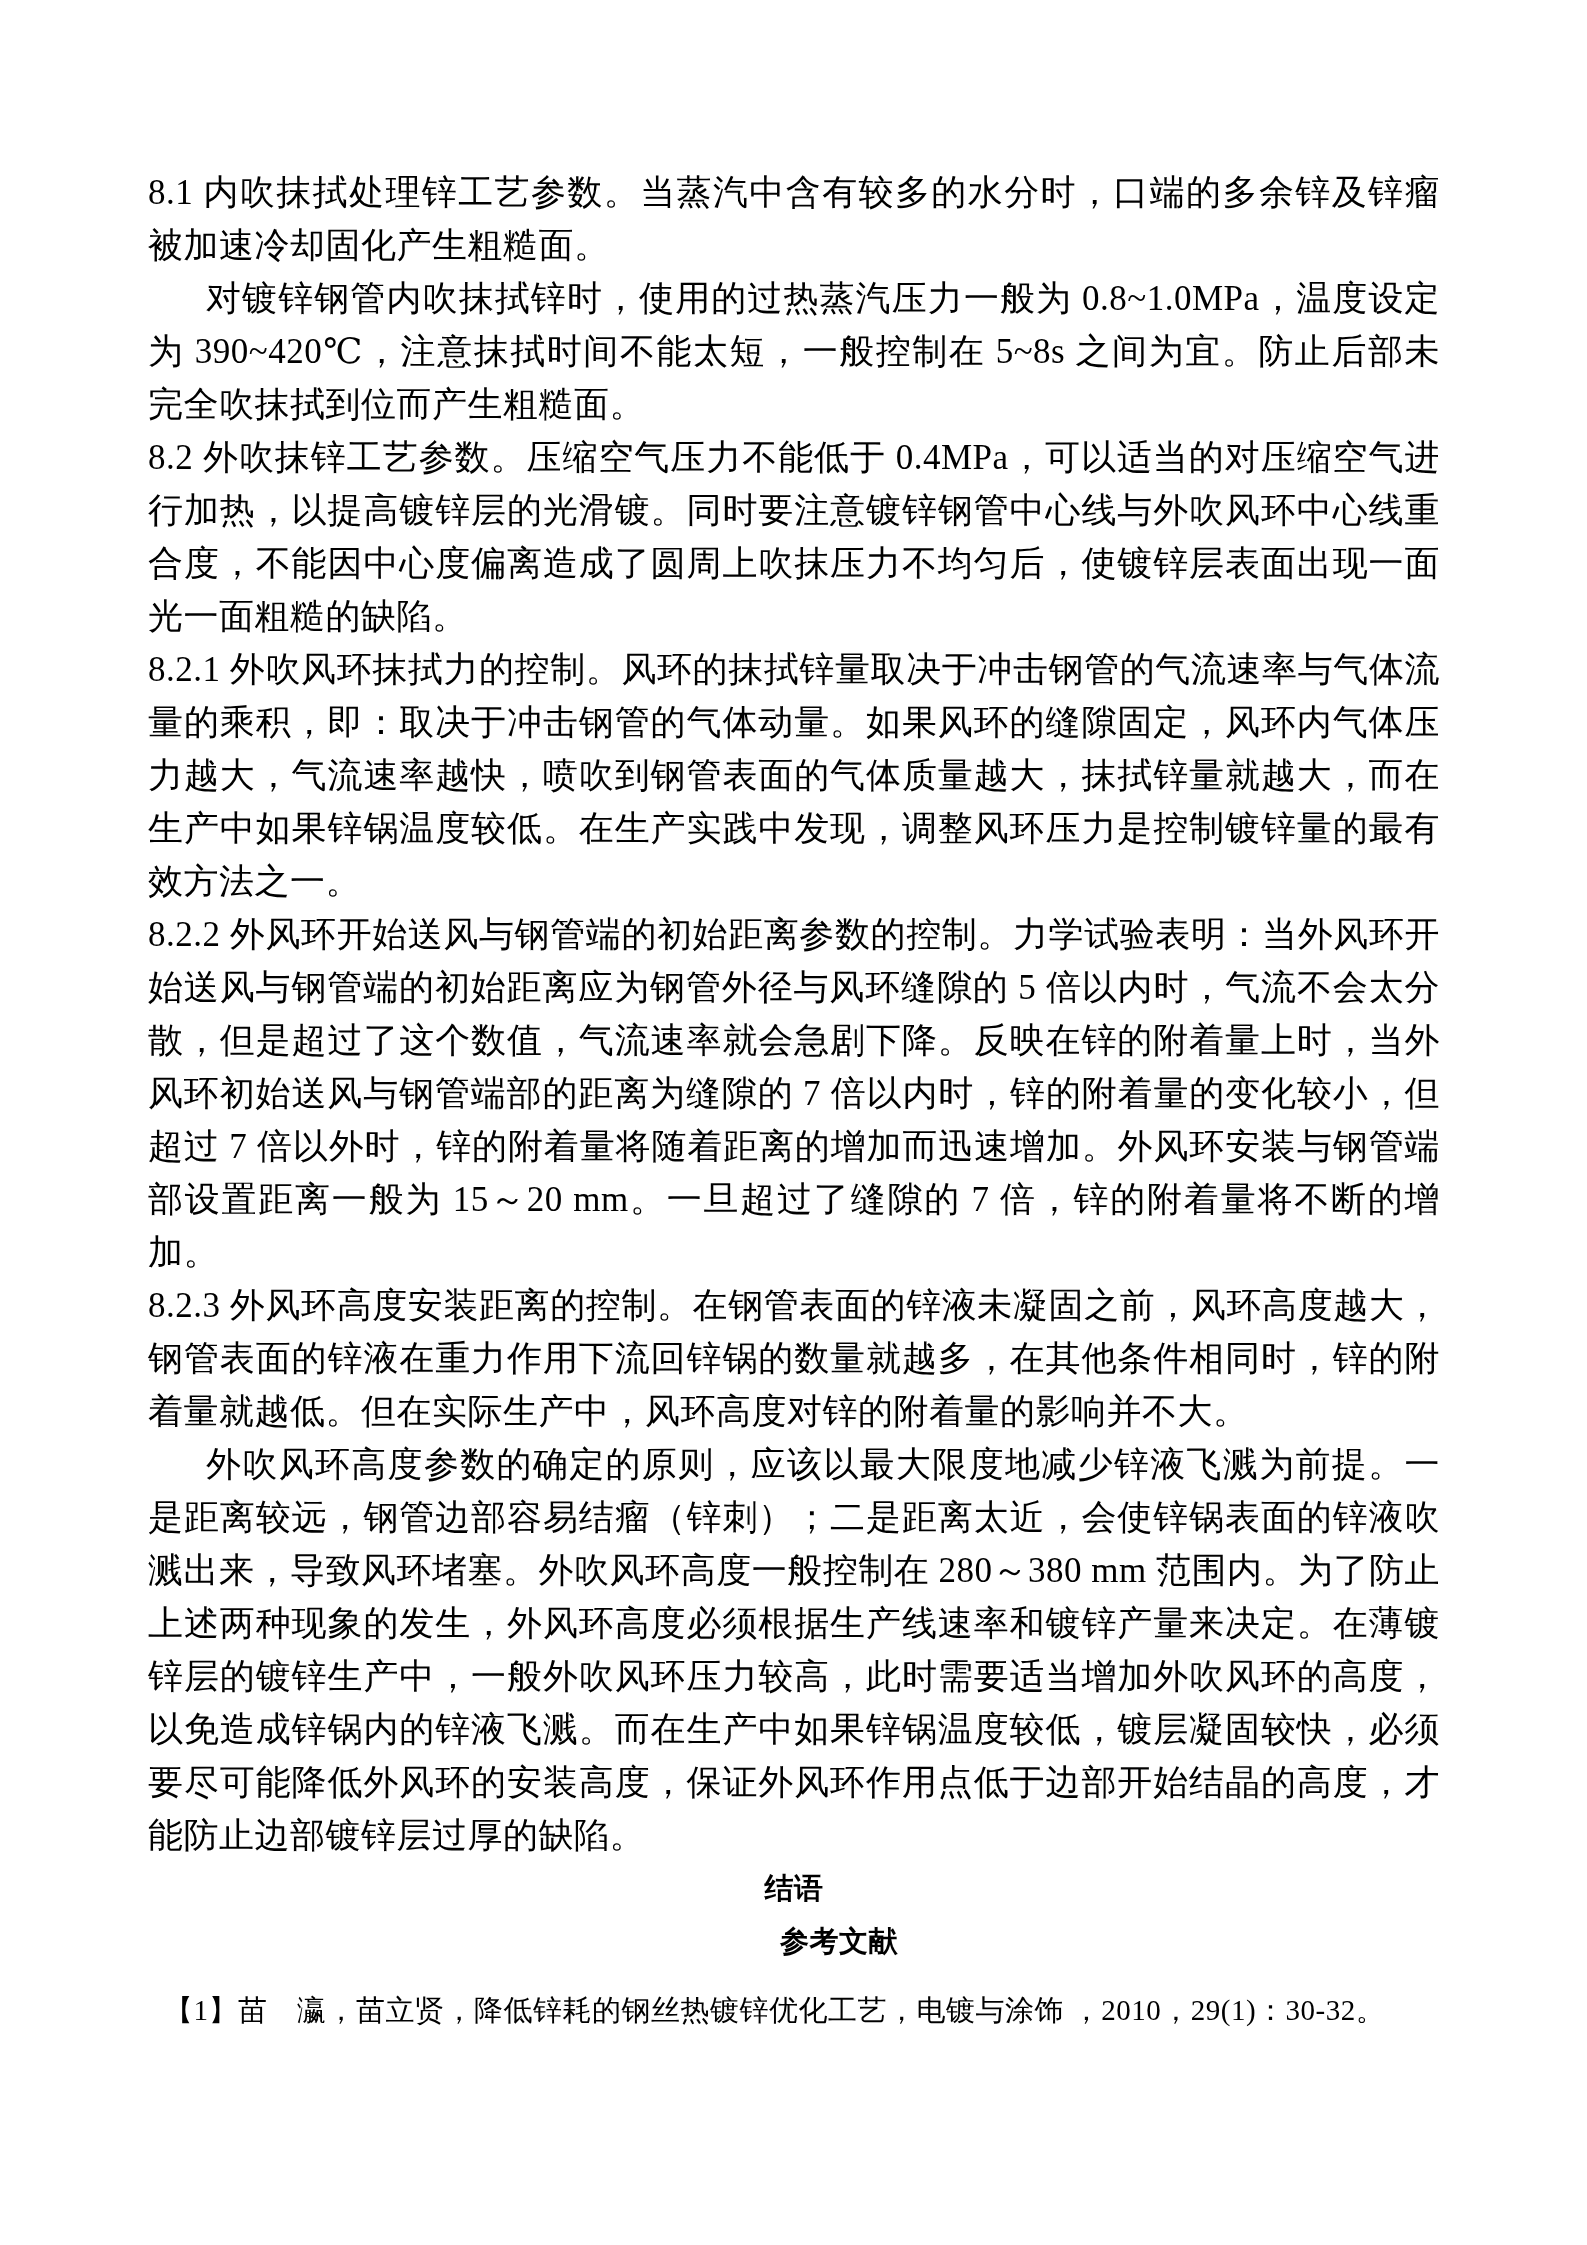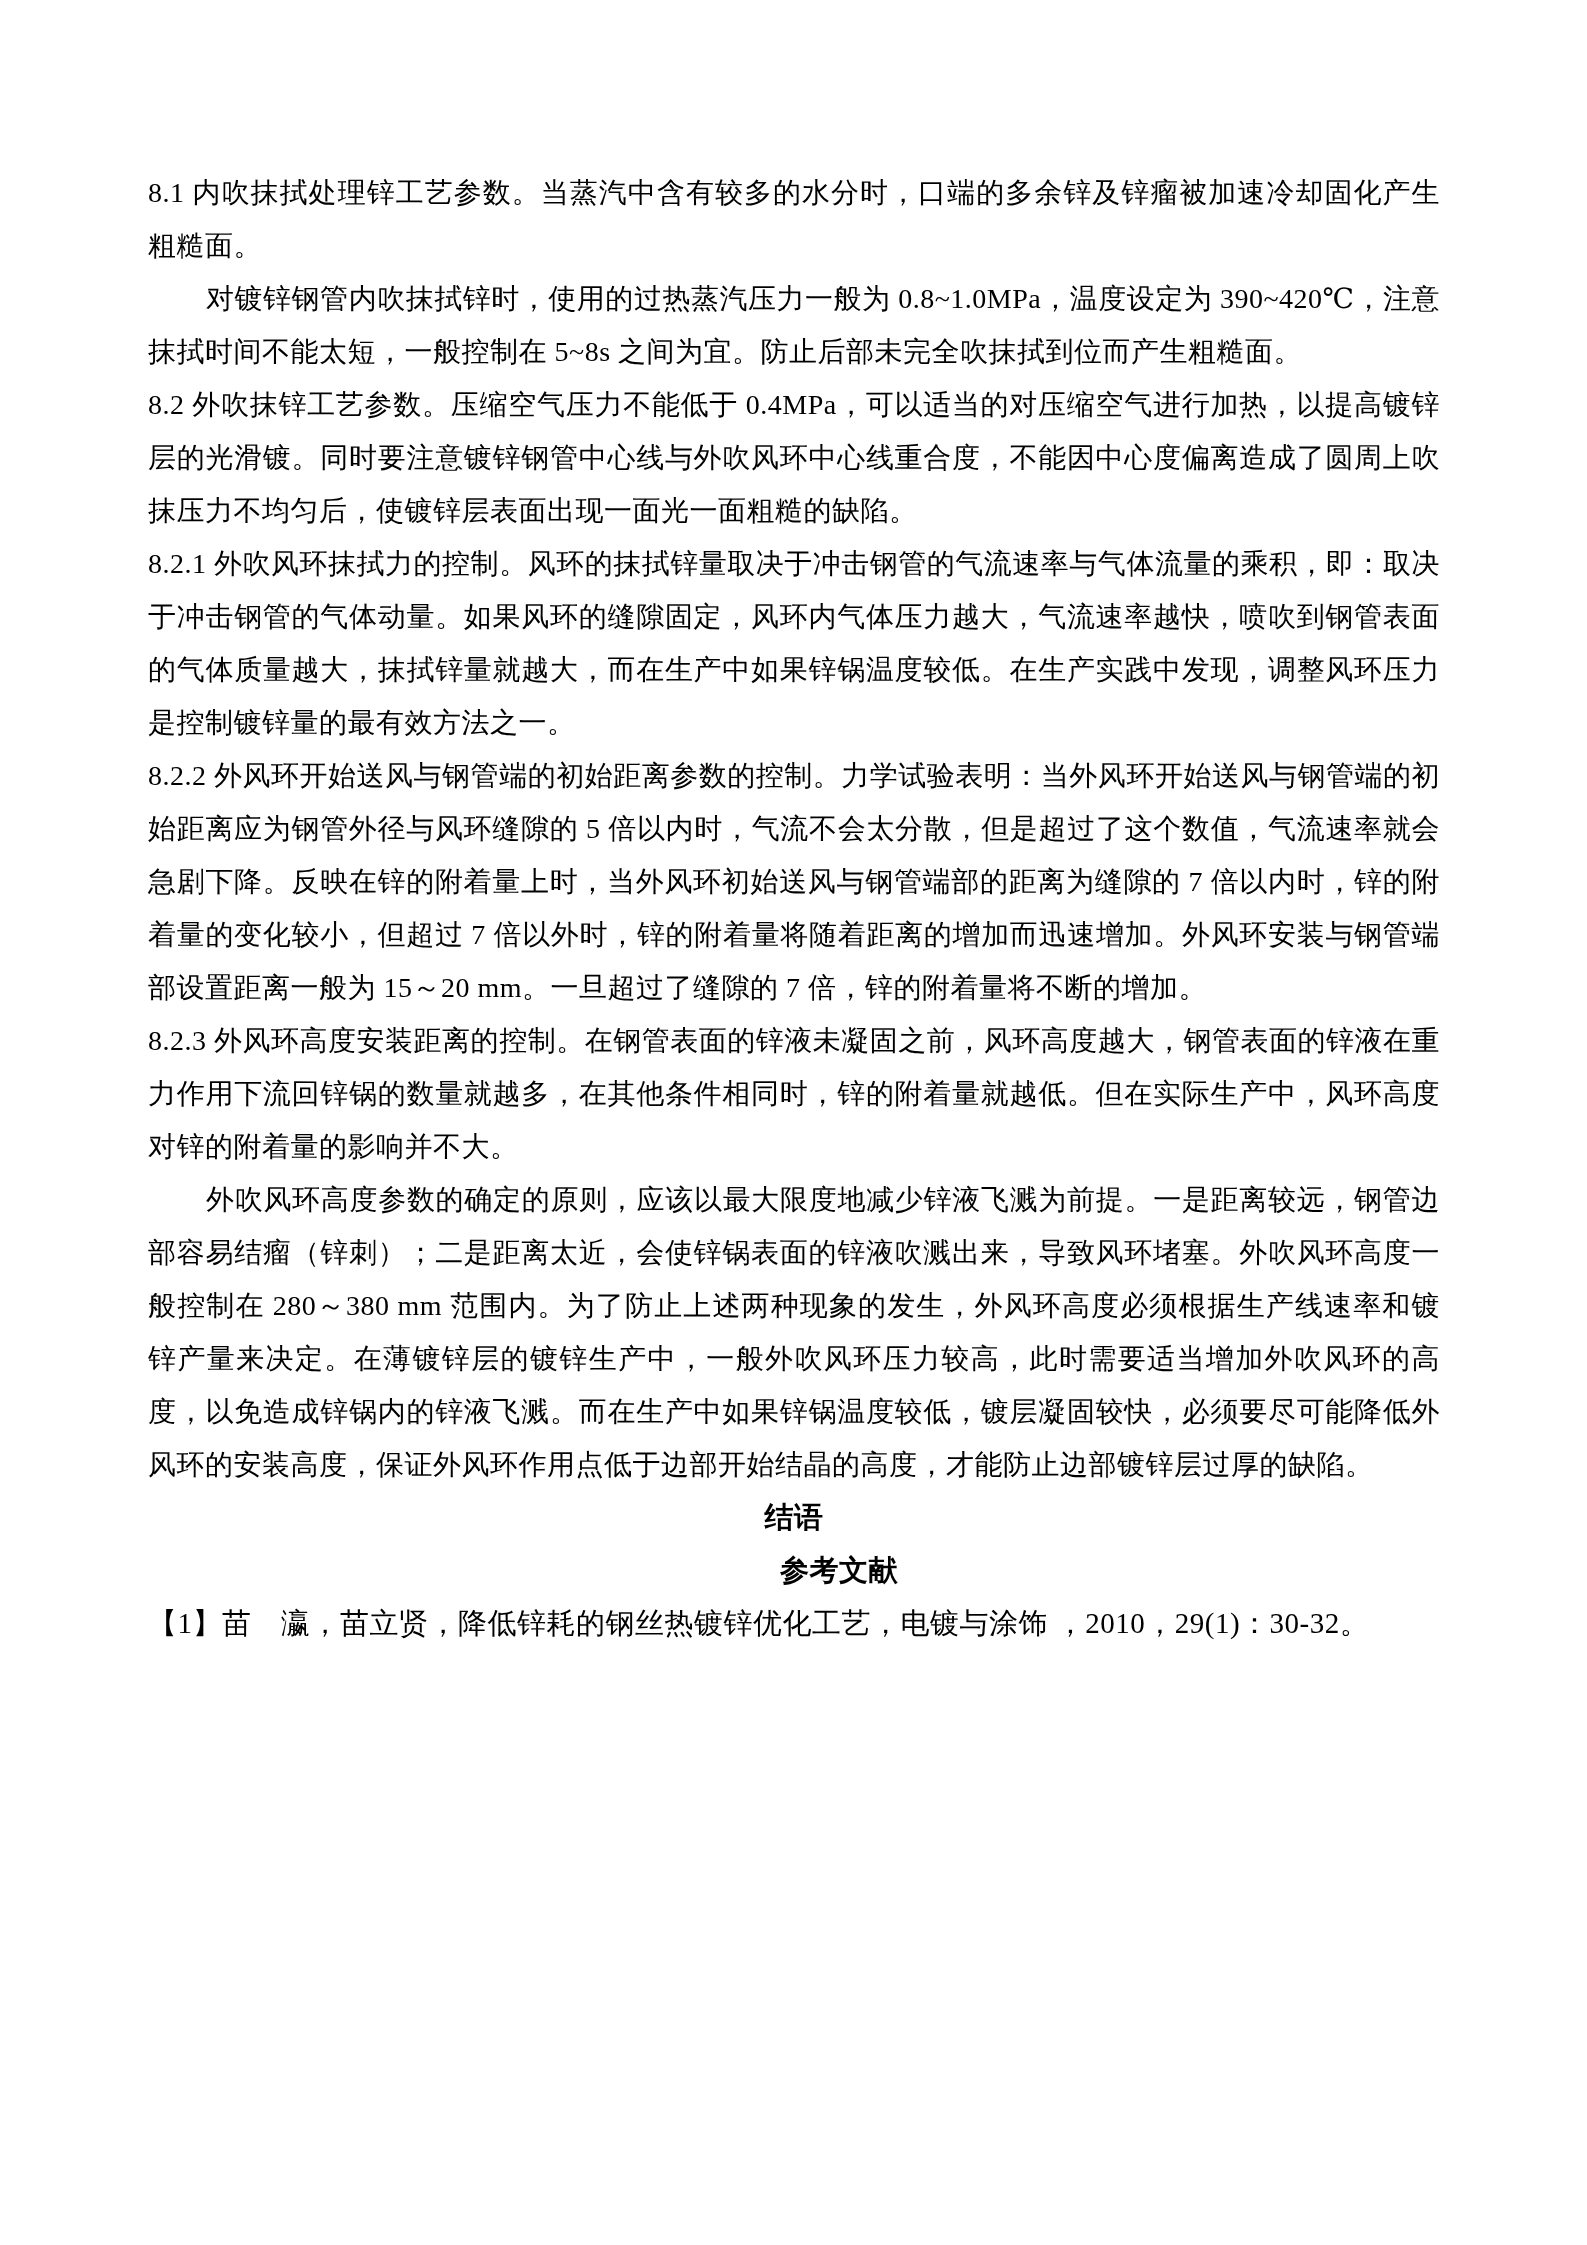--- a/index.html
+++ b/index.html
@@ -17,41 +17,41 @@
     color: #000000;
   }
   .content {
     position: absolute;
     left: 148px;
     top: 166px;
     width: 1292px;
   }
   .para {
     margin: 0;
-    font-size: 28px;
+    font-size: 35px;
     line-height: 53px;
     text-align: justify;
     letter-spacing: 0.5px;
     word-break: break-all;
   }
   .indent {
     text-indent: 58px;
   }
   .heading {
     margin: 0;
     font-size: 29px;
     line-height: 53px;
     font-weight: bold;
     text-align: center;
   }
   .heading-indent {
     margin-left: 90px;
   }
   .ref {
-    margin: 0;
+    margin: 16px;
     font-size: 29px;
     line-height: 53px;
     text-align: left;
     letter-spacing: 0.5px;
   }
 </style>
 </head>
 <body>
 
 <div class="page">

